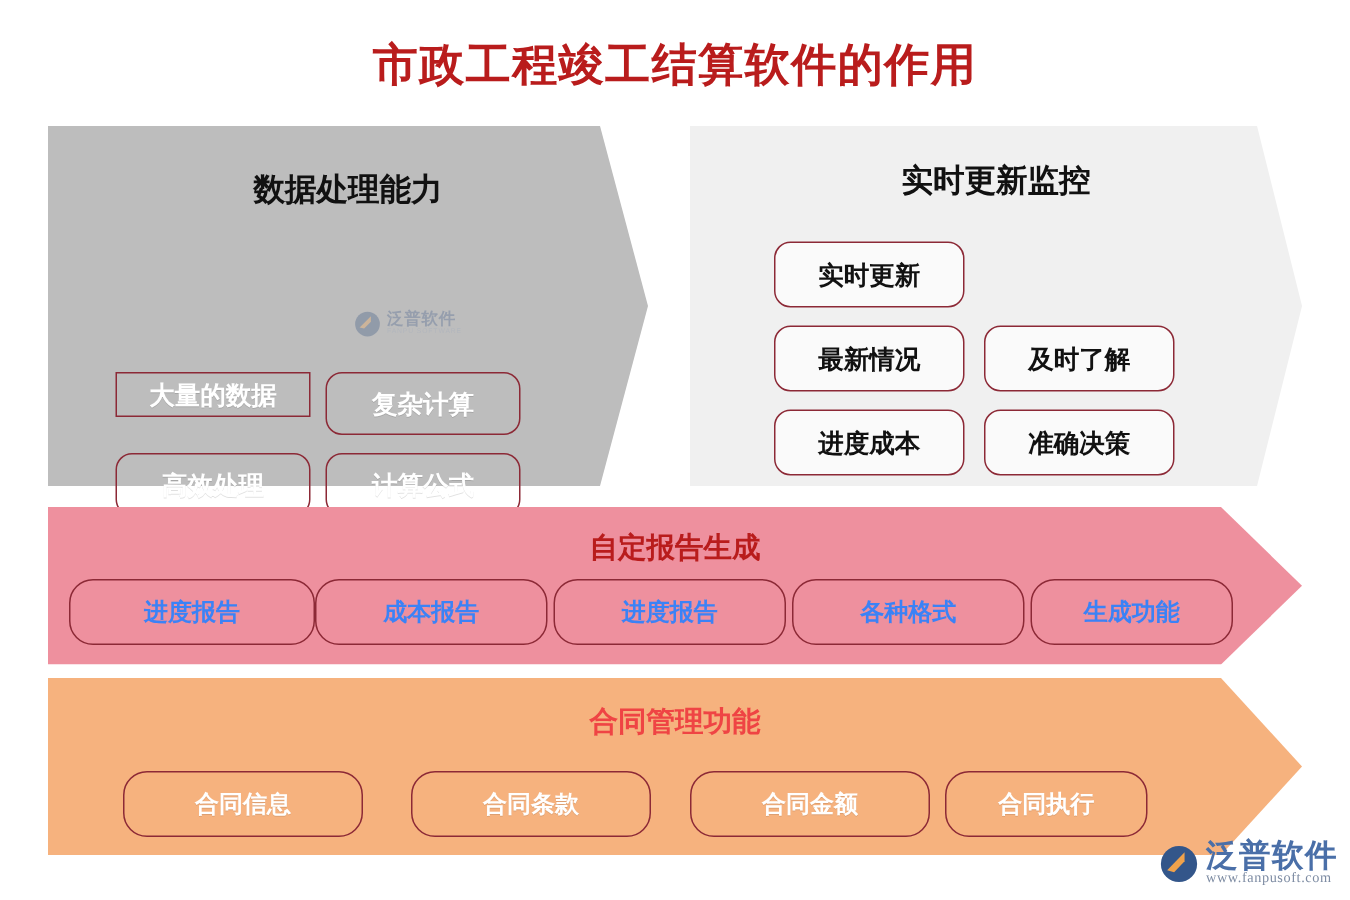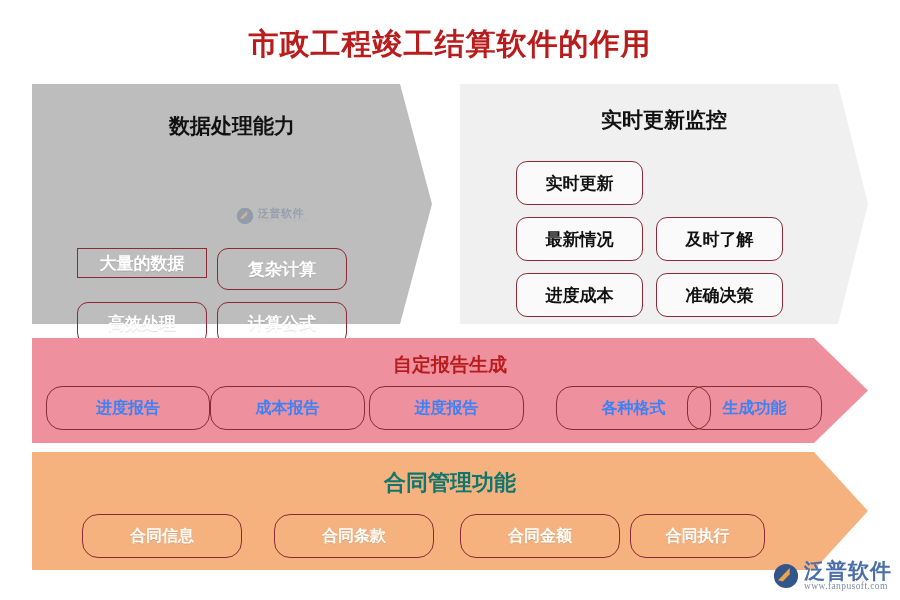--- a/index.html
+++ b/index.html
@@ -252,35 +252,35 @@
 
       <div class="pill pink-pill" style="left:14px; top:48px; width:164px; height:44px;">
         <span>进度报告</span>
       </div>
       <div class="pill pink-pill" style="left:178px; top:48px; width:155px; height:44px;">
         <span>成本报告</span>
       </div>
       <div class="pill pink-pill" style="left:337px; top:48px; width:155px; height:44px;">
         <span>进度报告</span>
       </div>
-      <div class="pill pink-pill" style="left:524px; top:48px; width:155px; height:44px;">
+      <div class="pill pink-pill" style="left:496px; top:48px; width:155px; height:44px;">
         <span>各种格式</span>
       </div>
       <div class="pill pink-pill" style="left:655px; top:48px; width:135px; height:44px;">
         <span>生成功能</span>
       </div>
     </div>
   </div>
 
   <div class="chev" style="left:32px; top:452px; width:836px; height:118px;">
     <svg class="chev-shape" viewBox="0 0 836 118" preserveAspectRatio="none">
       <path d="M0,0 L782,0 L836,59 L782,118 L0,118 Z" fill="#F6B27E"></path>
     </svg>
     <div class="chev-inner">
-      <div class="panel-heading" style="top:16px; font-size:22px; color:#0f766e;">合同管理功能</div>
+      <div class="panel-heading" style="top:16px; font-size:19px; color:#ef4444;">合同管理功能</div>
 
       <div class="pill orange-pill" style="left:242px; top:62px; width:160px; height:44px;">
         <span>合同条款</span>
       </div>
       <div class="pill orange-pill" style="left:50px; top:62px; width:160px; height:44px;">
         <span>合同信息</span>
       </div>
       <div class="pill orange-pill" style="left:428px; top:62px; width:160px; height:44px;">
         <span>合同金额</span>
       </div>

